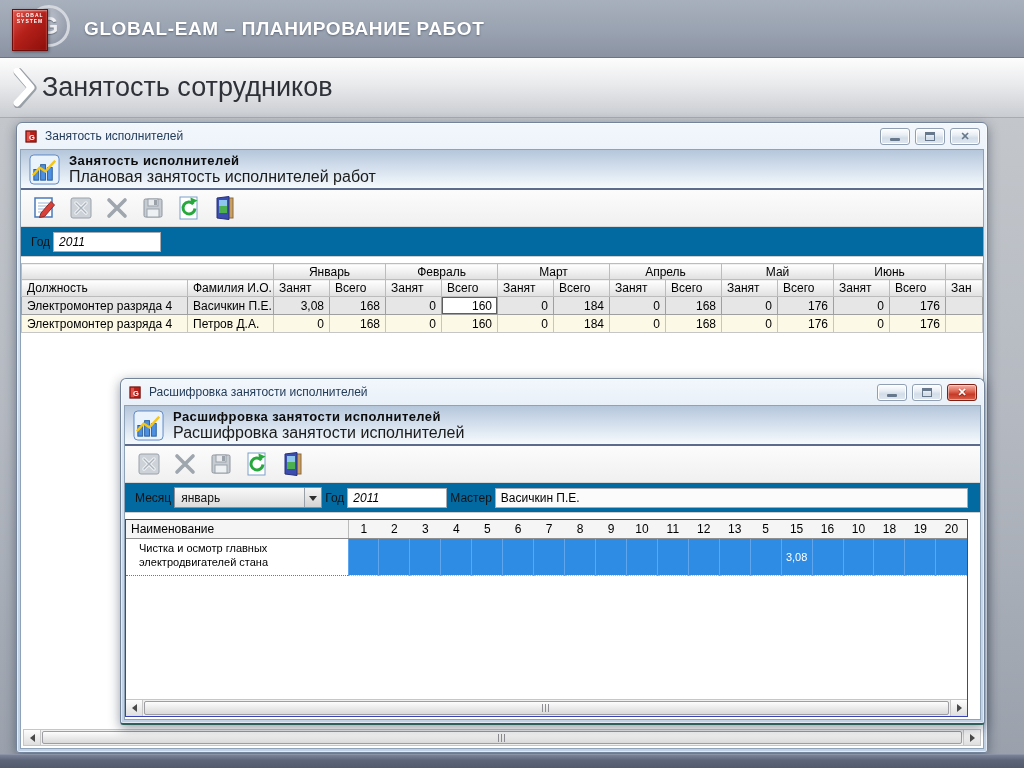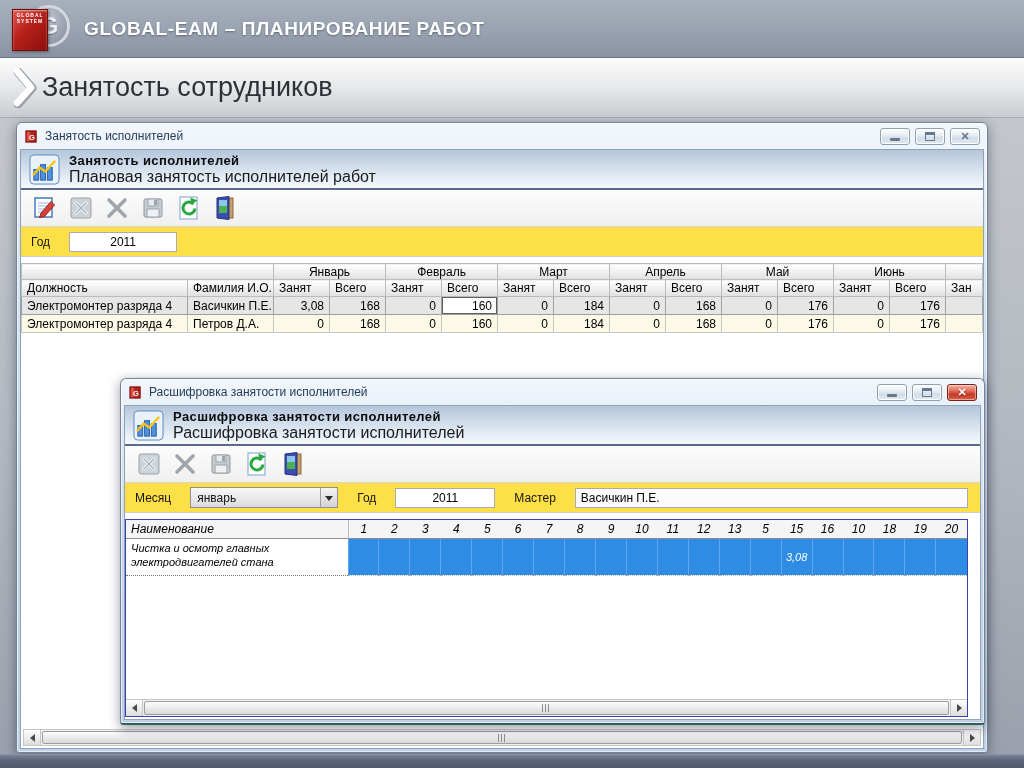--- a/index.html
+++ b/index.html
@@ -58,25 +58,25 @@
     border-bottom:2px solid #5c6b8b; display:flex; align-items:center; gap:9px; padding:0 8px; }
   .bico { width:31px; height:31px; flex:0 0 31px; }
   .btxt { display:flex; flex-direction:column; }
   .btitle { font-size:13px; font-weight:bold; color:#0b0b0b; letter-spacing:.4px; }
   .bsub { font-size:16px; color:#1b1b1b; }
 
   .toolbar { flex:0 0 37px; display:flex; align-items:center; gap:9px; padding:0 10px;
     background:linear-gradient(180deg,#fcfcfc,#f0f0f0); border-bottom:1px solid #d7d7d7; }
   .tool { width:27px; height:27px; display:flex; align-items:center; justify-content:center; }
 
-  .filter { flex:0 0 30px; display:flex; align-items:center; gap:19px; padding:0 10px;
-    background:#fde047; border-bottom:1px solid #cfcfcf; font-size:12px; color:#141414; }
+  .filter { flex:0 0 30px; display:flex; align-items:center; gap:3px; padding:0 10px;
+    background:#0369a1; border-bottom:1px solid #cfcfcf; font-size:12px; color:#141414; }
   .tin { height:20px; border:1px solid #a9abb0; background:#fff; font-size:12px;
     font-family:inherit; padding:0 5px; }
-  .num { text-align:center; }
+  .num { text-align:left;font-style:italic; }
   .dd { width:148px; height:21px; border:1px solid #8d9097;
     background:linear-gradient(180deg,#f8f8f8,#dcdcdc); display:flex; align-items:center; font-size:12px; }
   .dd .val { flex:1; padding-left:6px; }
   .dd .dbtn { width:17px; align-self:stretch; border-left:1px solid #9aa0a8; display:flex;
     align-items:center; justify-content:center; background:linear-gradient(180deg,#f4f4f4,#d3d3d3); }
   .tri-d { width:0; height:0; border:4px solid transparent; border-top:5px solid #2e2e2e; margin-top:5px; }
 
   
   .mgrid { width:100%; border-collapse:collapse; table-layout:fixed; font-size:12px; margin-top:6px; }
   .mgrid th { font-weight:normal; background:linear-gradient(180deg,#ffffff,#e0e0e0);
@@ -99,25 +99,25 @@
   .tri-r { width:0; height:0; border:4px solid transparent; border-left:5px solid #4a4a4a; border-right:0; }
   .sb-thumb { flex:1; margin:1px; border:1px solid #9d9da2; border-radius:2px;
     background:linear-gradient(180deg,#fdfdfd,#d9d9d9); display:flex; align-items:center; justify-content:center; }
   .grip { width:9px; height:8px;
     background:repeating-linear-gradient(90deg,#8d8d92 0,#8d8d92 1px,transparent 1px,transparent 3px); }
   .mainscroll { position:absolute; left:2px; right:2px; bottom:2px; }
 
   
   .grid-frame { position:absolute; left:0; right:12px; top:113px; bottom:2px;
     border:1px solid #3743b5; background:#fff; overflow:hidden; }
-  .cgrid { width:100%; border-collapse:collapse; table-layout:fixed; font-size:12px;font-style:italic; }
+  .cgrid { width:100%; border-collapse:collapse; table-layout:fixed; font-size:12px; }
   .cgrid th { font-weight:normal; height:18px; background:#f5f5f5;
     border-bottom:1px solid #8f8f8f; padding:0 3px; text-align:center; overflow:hidden; }
   .cgrid th.l { text-align:left; padding-left:5px; border-right:1px solid #bbb; }
-  .cgrid td.name { font-size:11px; line-height:1.3; padding:2px 5px; color:#000;
+  .cgrid td.name { font-size:11px; line-height:1.3; padding:2px 13px; color:#000;
     border-right:1px dotted #777; border-bottom:1px dotted #777; height:37px; vertical-align:top; }
   .cgrid td.bar { background:#2f8ce4; border-left:1px solid #5fa6ee; border-bottom:1px dotted #c8b89a;
     height:37px; text-align:center; color:#fff; font-size:11px; }
   .cscroll { position:absolute; left:0; right:0; bottom:0; border:none; border-top:1px solid #c6c6c6; }
 
   .bottom-strip { position:absolute; bottom:0; left:0; width:100%; height:14px;
     background:linear-gradient(180deg,#7a8398 0%,#5d6679 40%,#525b6e 100%); border-top:1px solid #8b93a6; }
 </style>
 </head>
 <body>

